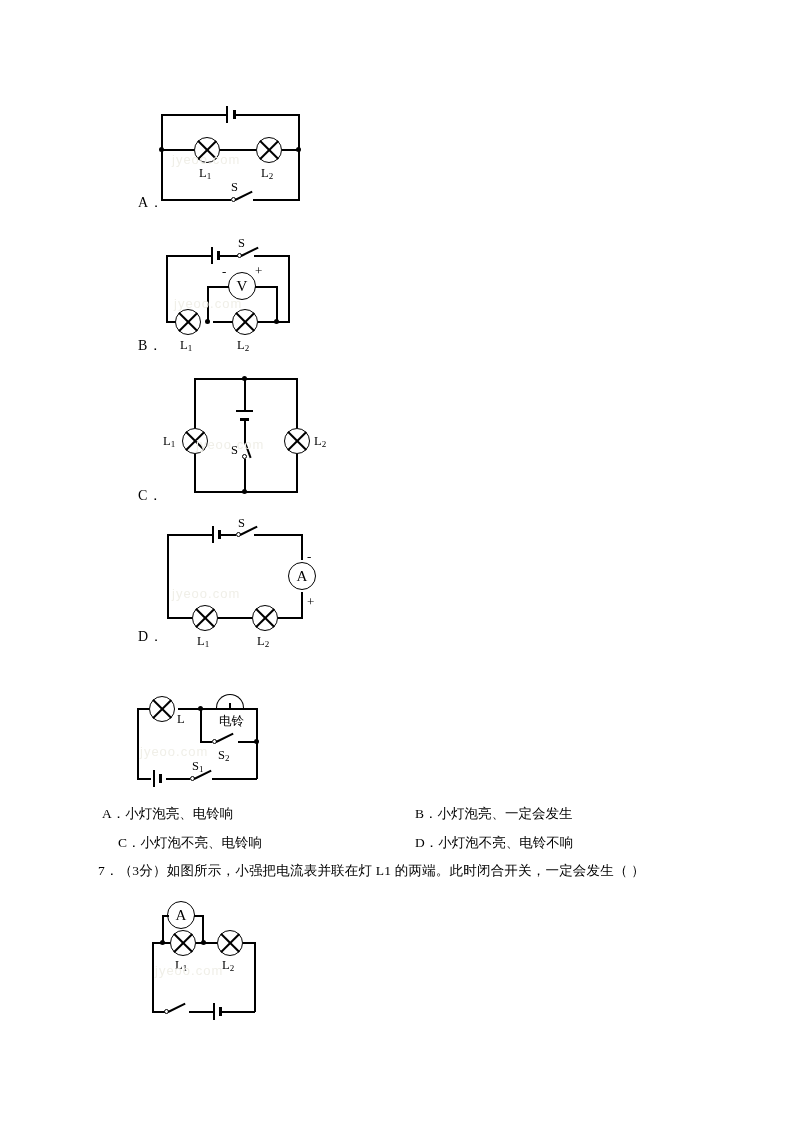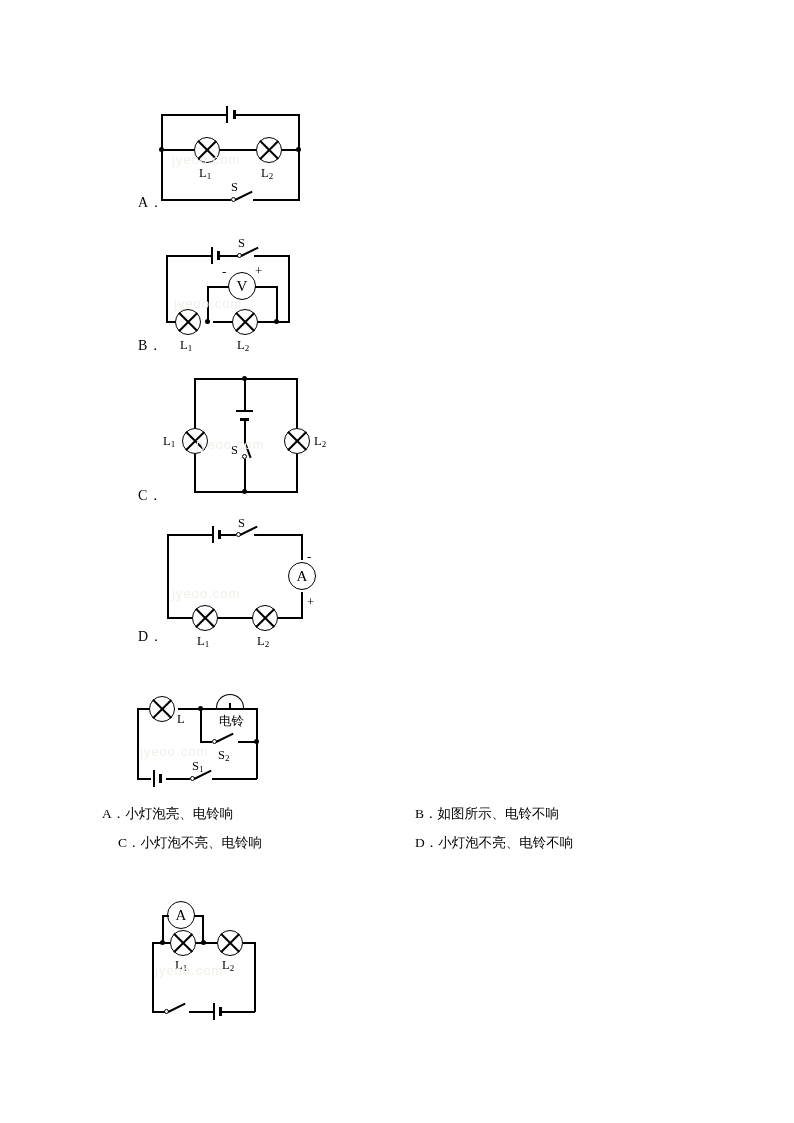--- a/index.html
+++ b/index.html
@@ -395,24 +395,25 @@
     <div class="sw-dot" style="left:190px; top:776px;"></div>
     <div class="sw-blade" style="left:194px; top:778px;"></div>
     <div class="lbl" style="left:192px; top:759px;">
       <span>S</span><span class="sub">1</span>
     </div>
 
     <div class="watermark" style="left:140px; top:744px;">jyeoo.com</div>
   </div>
 
   <div class="opt" style="left:102px; top:805px;">A．小灯泡亮、电铃响</div>
-  <div class="opt" style="left:415px; top:805px;">B．如图所示、电铃不响</div>
+  <div class="opt" style="left:415px; top:805px;">B．小灯泡亮、一定会发生</div>
   <div class="opt" style="left:118px; top:834px;">C．小灯泡不亮、电铃响</div>
   <div class="opt" style="left:415px; top:834px;">D．小灯泡不亮、电铃不响</div>
 
+  <div class="qtext" style="left:98px; top:862px;">7．（3分）如图所示，小强把电流表并联在灯 L1 的两端。此时闭合开关，一定会发生（      ）</div>
 
   <div class="abs" style="left:0;top:0;">
 
     <div class="wire-v" style="left:152px; top:942px; height:70px;"></div>
     <div class="wire-v" style="left:254px; top:942px; height:70px;"></div>
     <div class="wire-h" style="left:152px; top:1011px; width:13px;"></div>
     <div class="wire-h" style="left:189px; top:1011px; width:24px;"></div>
     <div class="wire-h" style="left:222px; top:1011px; width:33px;"></div>
 
     <div class="wire-h" style="left:152px; top:942px; width:18px;"></div>

